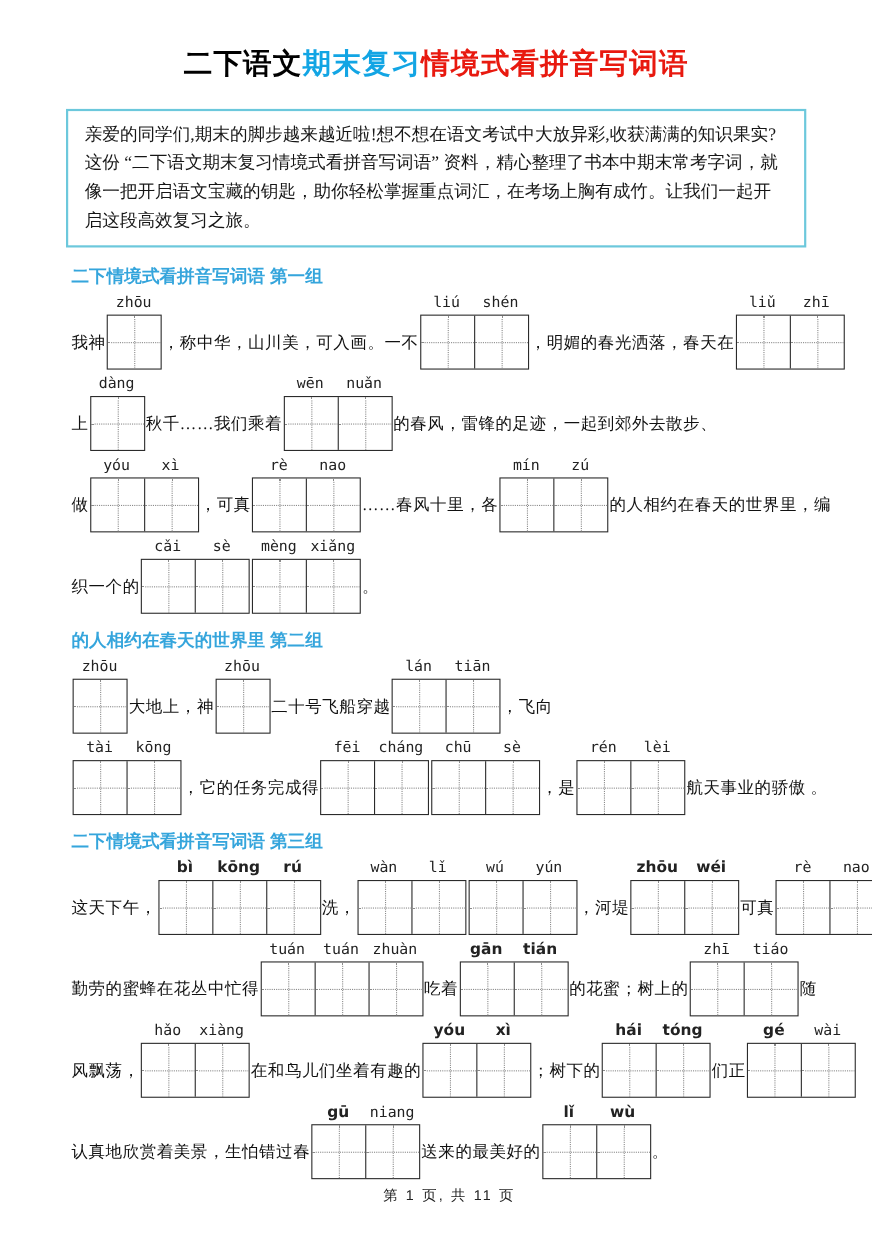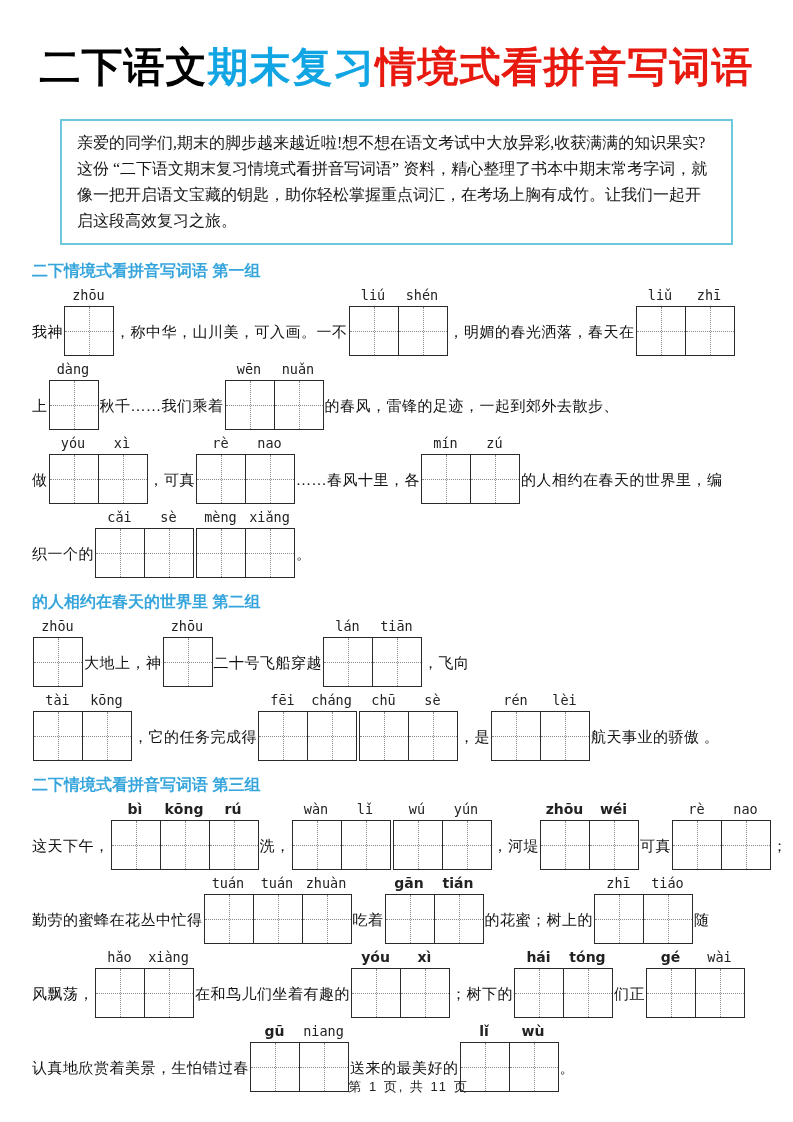--- a/index.html
+++ b/index.html
@@ -1,28 +1,28 @@
 <!DOCTYPE html>
 <html><head>
 <meta charset="utf-8">
 <style>
   html,body{margin:0;padding:0;background:#fff;}
   .page{
     width:793px;height:1122px;position:relative;background:#fff;margin:0 auto;
     font-family:"Liberation Serif","DejaVu Serif",serif;color:#111;overflow:hidden;
   }
   .main-title{
-    text-align:center;margin:40px 4px 24px;font-size:41px;font-weight:bold;
+    text-align:center;margin:40px 4px 24px;font-size:26px;font-weight:bold;
     letter-spacing:1px;white-space:nowrap;
   }
   .intro-box{
     margin:0 60px 16px 60px;border:2px solid #6cc8dc;border-radius:0;
     padding:9px 15px;font-size:16px;line-height:1.62;color:#161616;
   }
-  .sections{margin:0 32px;}
+  .sections{margin:0 65px;}
   .section-header{
     font-family:"Liberation Sans","DejaVu Sans",sans-serif;
     font-size:16px;font-weight:bold;color:#35a5dc;margin:14px 0 0 0;
   }
   .line{
     display:flex;align-items:flex-end;margin-top:5px;white-space:nowrap;
   }
   .seg-text{
     font-size:15px;line-height:22px;margin-bottom:13px;letter-spacing:0.5px;text-align:right;
   }

